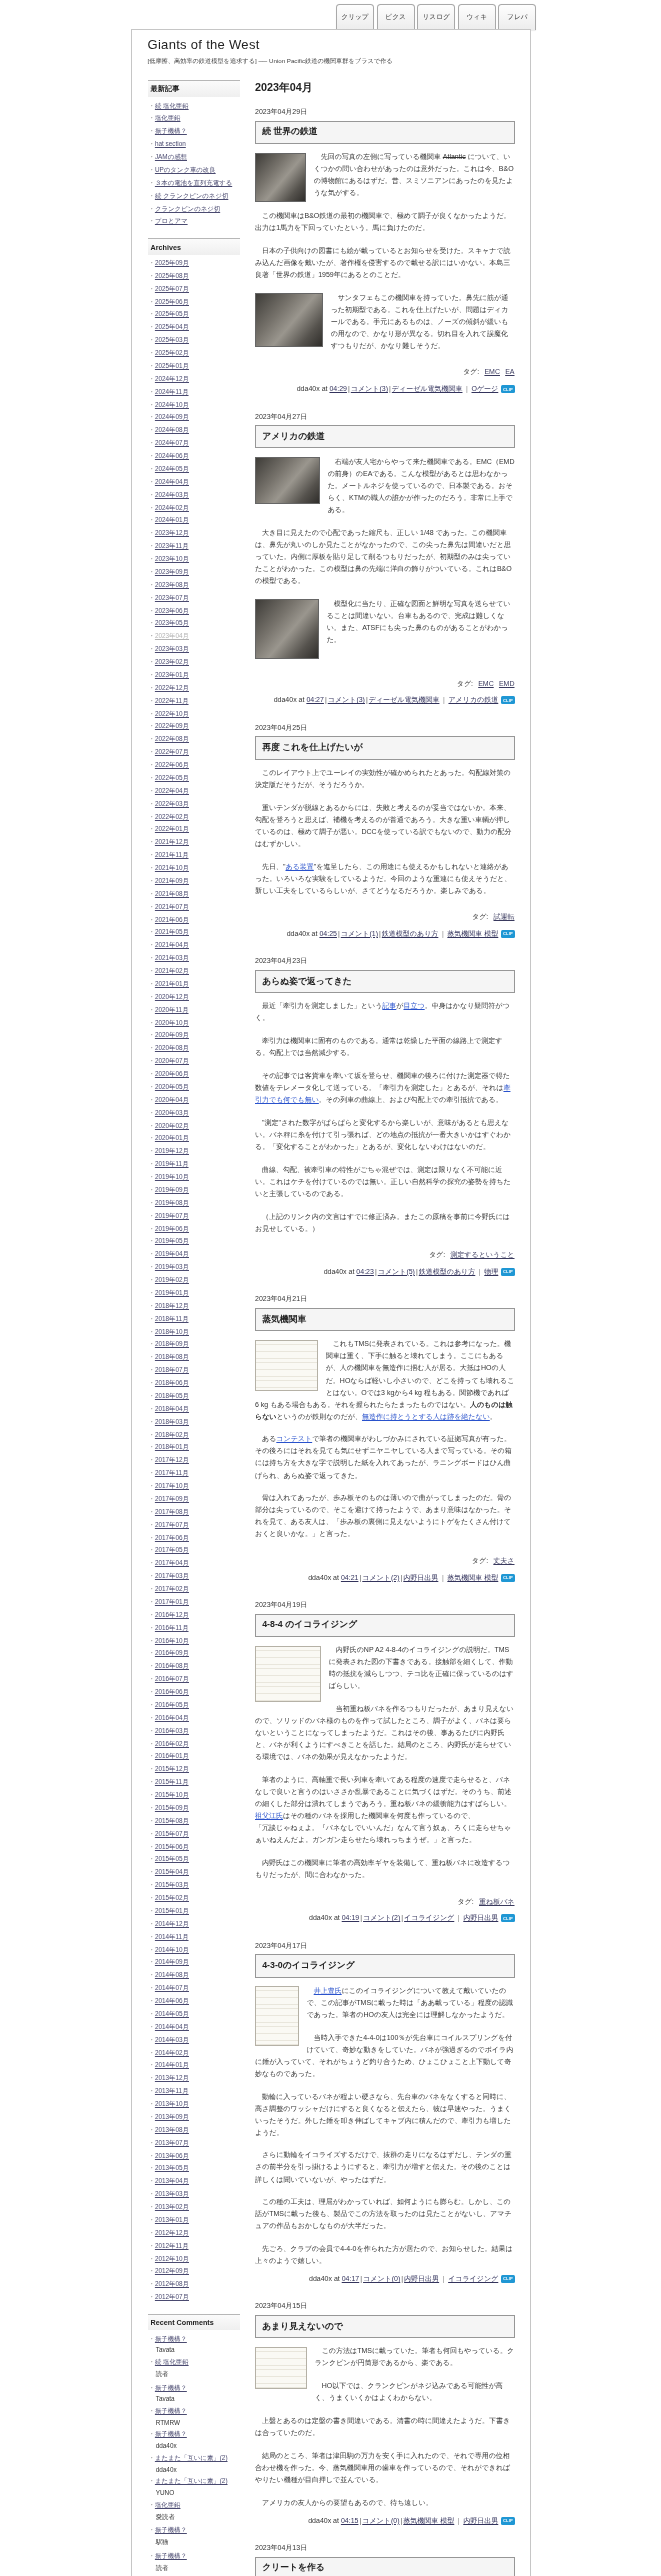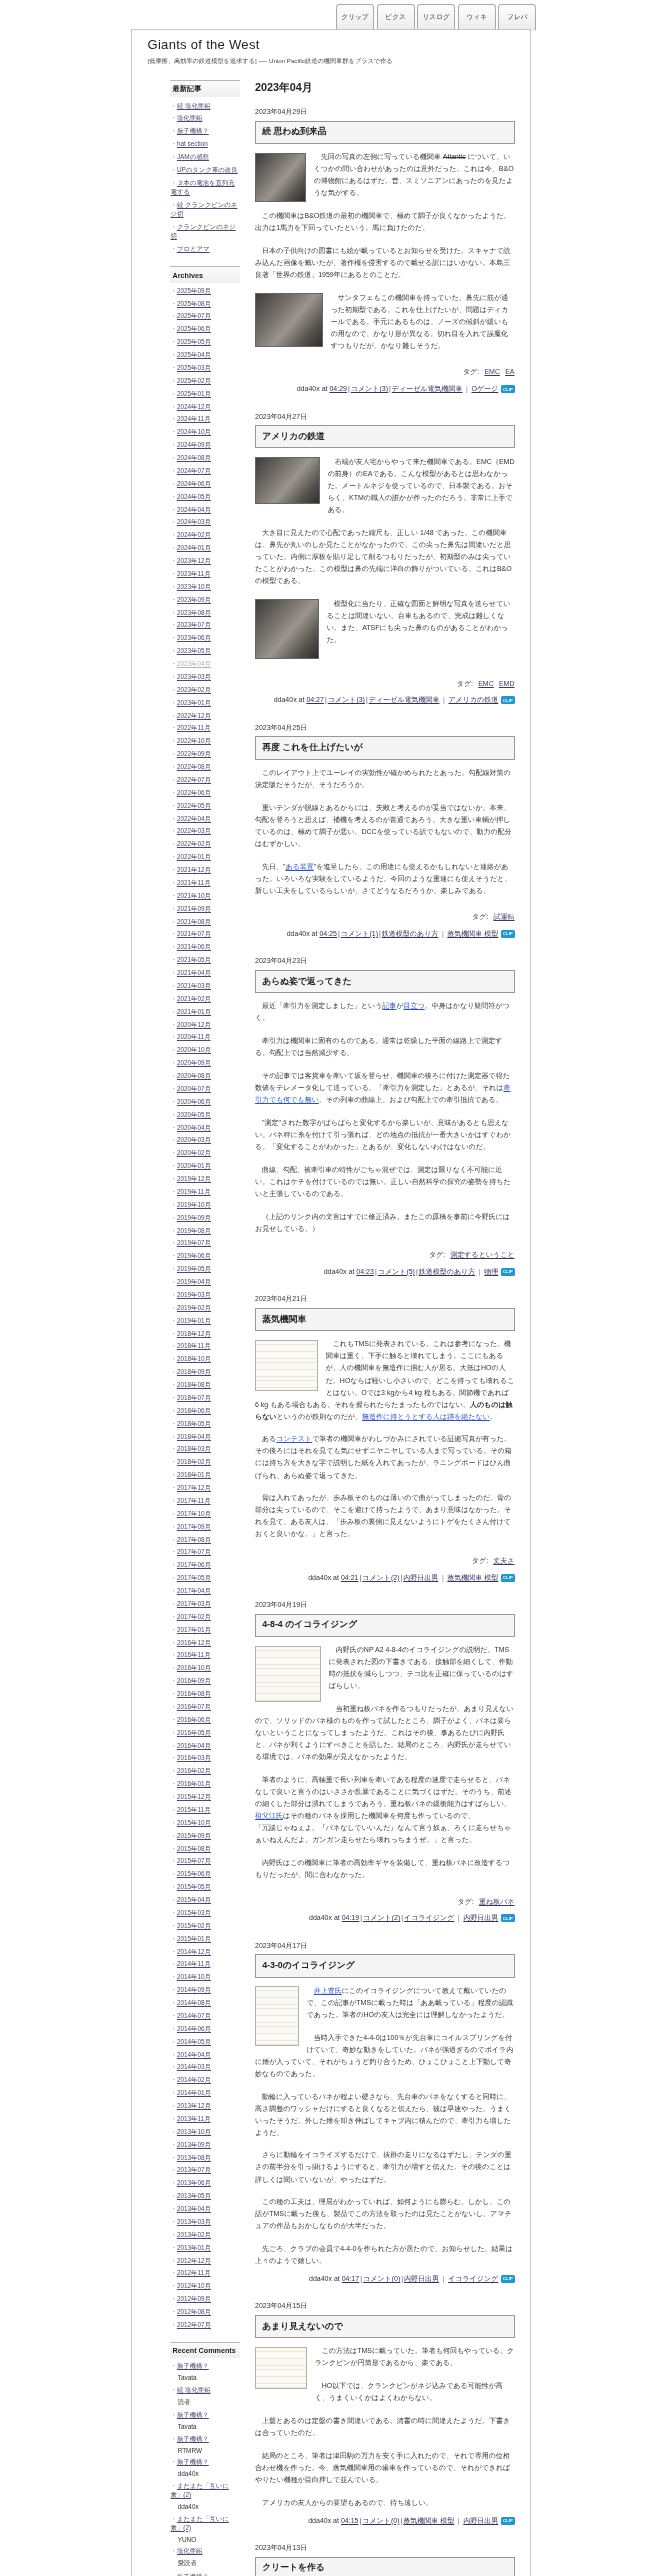--- a/index.html
+++ b/index.html
@@ -11,21 +11,21 @@
        background:linear-gradient(#fefefe,#ececec);display:flex;align-items:center;justify-content:center;
        font-size:6.7px;color:#333;box-shadow:0 0.5px 1px rgba(0,0,0,.08);}
   
   .box{position:absolute;left:131px;top:29px;width:400px;min-height:3062px;border:0.5px solid #c6c6c6;border-bottom:none;background:#fff;box-sizing:border-box;}
   .box-inner{padding:7.2px 15.5px 0 15.5px;}
   .blog-title{font-size:13px;font-weight:normal;color:#222;letter-spacing:0.3px;}
   .blog-subtitle{font-size:6.2px;color:#444;margin-top:5.2px;}
   .columns{display:flex;margin-top:13.4px;}
   
   .sidebar{width:92px;flex:0 0 92px;}
-  .side-sec{margin-top:12.4px;margin-left:22px;}
+  .side-sec{margin-top:12.4px;}
   .side-sec:first-child{margin-top:0;}
   .side-title{font-weight:bold;font-size:7.2px;color:#222;padding:3.6px 3.1px 3.1px 3.1px;border-top:0.5px solid #b7b7b7;
               background:linear-gradient(#fbfbfb,#efefef);} 
   .side-list{list-style:none;margin:3.1px 0 0 0;padding:0 0 0 1px;font-size:6.4px;}
   .side-list li{margin:0 0 3.6px 0;line-height:1.45;}
   .side-list li::before{content:"・";color:#555;}
   .side-link{color:#4a4a70;text-decoration:underline;cursor:pointer;}
   .cmt-author{color:#333;padding-left:7.2px;margin:1px 0 3.6px 0;font-size:6.4px;}
   .arch-current{color:#b3b3b3;text-decoration:underline;}
   
@@ -275,21 +275,21 @@
                 <li><a class="side-link">振子機構？</a></li>
                 <div class="cmt-author">読者</div>
               </ul>
             </div>
           </div>
         <div class="main">
           <div class="month-title">2023年04月</div>
           <div id="posts">
               <div class="post">
                 <div class="post-date">2023年04月29日</div>
-                <div class="post-title">続 思わぬ到来品</div>
+                <div class="post-title">続 世界の鉄道</div>
                 <div class="post-body clearfix">
                   <p class="para"><span class="ph photo" style="width: 49px; height: 47px;"></span>　先回の写真の左側に写っている機関車 <span class="strike">Atlantic</span> について、いくつかの問い合わせがあったのは意外だった。これは今、B&amp;Oの博物館にあるはずだ。昔、スミソニアンにあったのを見たような気がする。</p>
                   <p class="para">　この機関車はB&amp;O鉄道の最初の機関車で、極めて調子が良くなかったようだ。出力は1馬力を下回っていたという。馬に負けたのだ。</p>
                   <p class="para">　日本の子供向けの図書にも絵が載っているとお知らせを受けた。スキャナで読み込んだ画像を戴いたが、著作権を侵害するので載せる訳にはいかない。本島三良著「世界の鉄道」1959年にあるとのことだ。</p>
                   <p class="para"><span class="ph photo" style="width: 66px; height: 52px;"></span>　サンタフェもこの機関車を持っていた。鼻先に筋が通った初期型である。これを仕上げたいが、問題はディカールである。手元にあるものは、ノーズの傾斜が緩いもの用なので、かなり形が異なる。切れ目を入れて誤魔化すつもりだが、かなり難しそうだ。</p>
                 </div>
                 <div class="tags-row"><span>タグ:</span><a class="tag-link">EMC</a><a class="tag-link">EA</a></div>
                 <div class="footer-row"><span>dda40x at </span><a class="f-link">04:29</a><span class="sep">|</span><a class="f-link">コメント(3)</a><span class="sep">|</span><a class="f-link">ディーゼル電気機関車</a><span class="sep2">|</span><a class="f-link">Oゲージ</a><span class="clip-badge">CLIP</span></div>
               </div>
               <div class="post">

